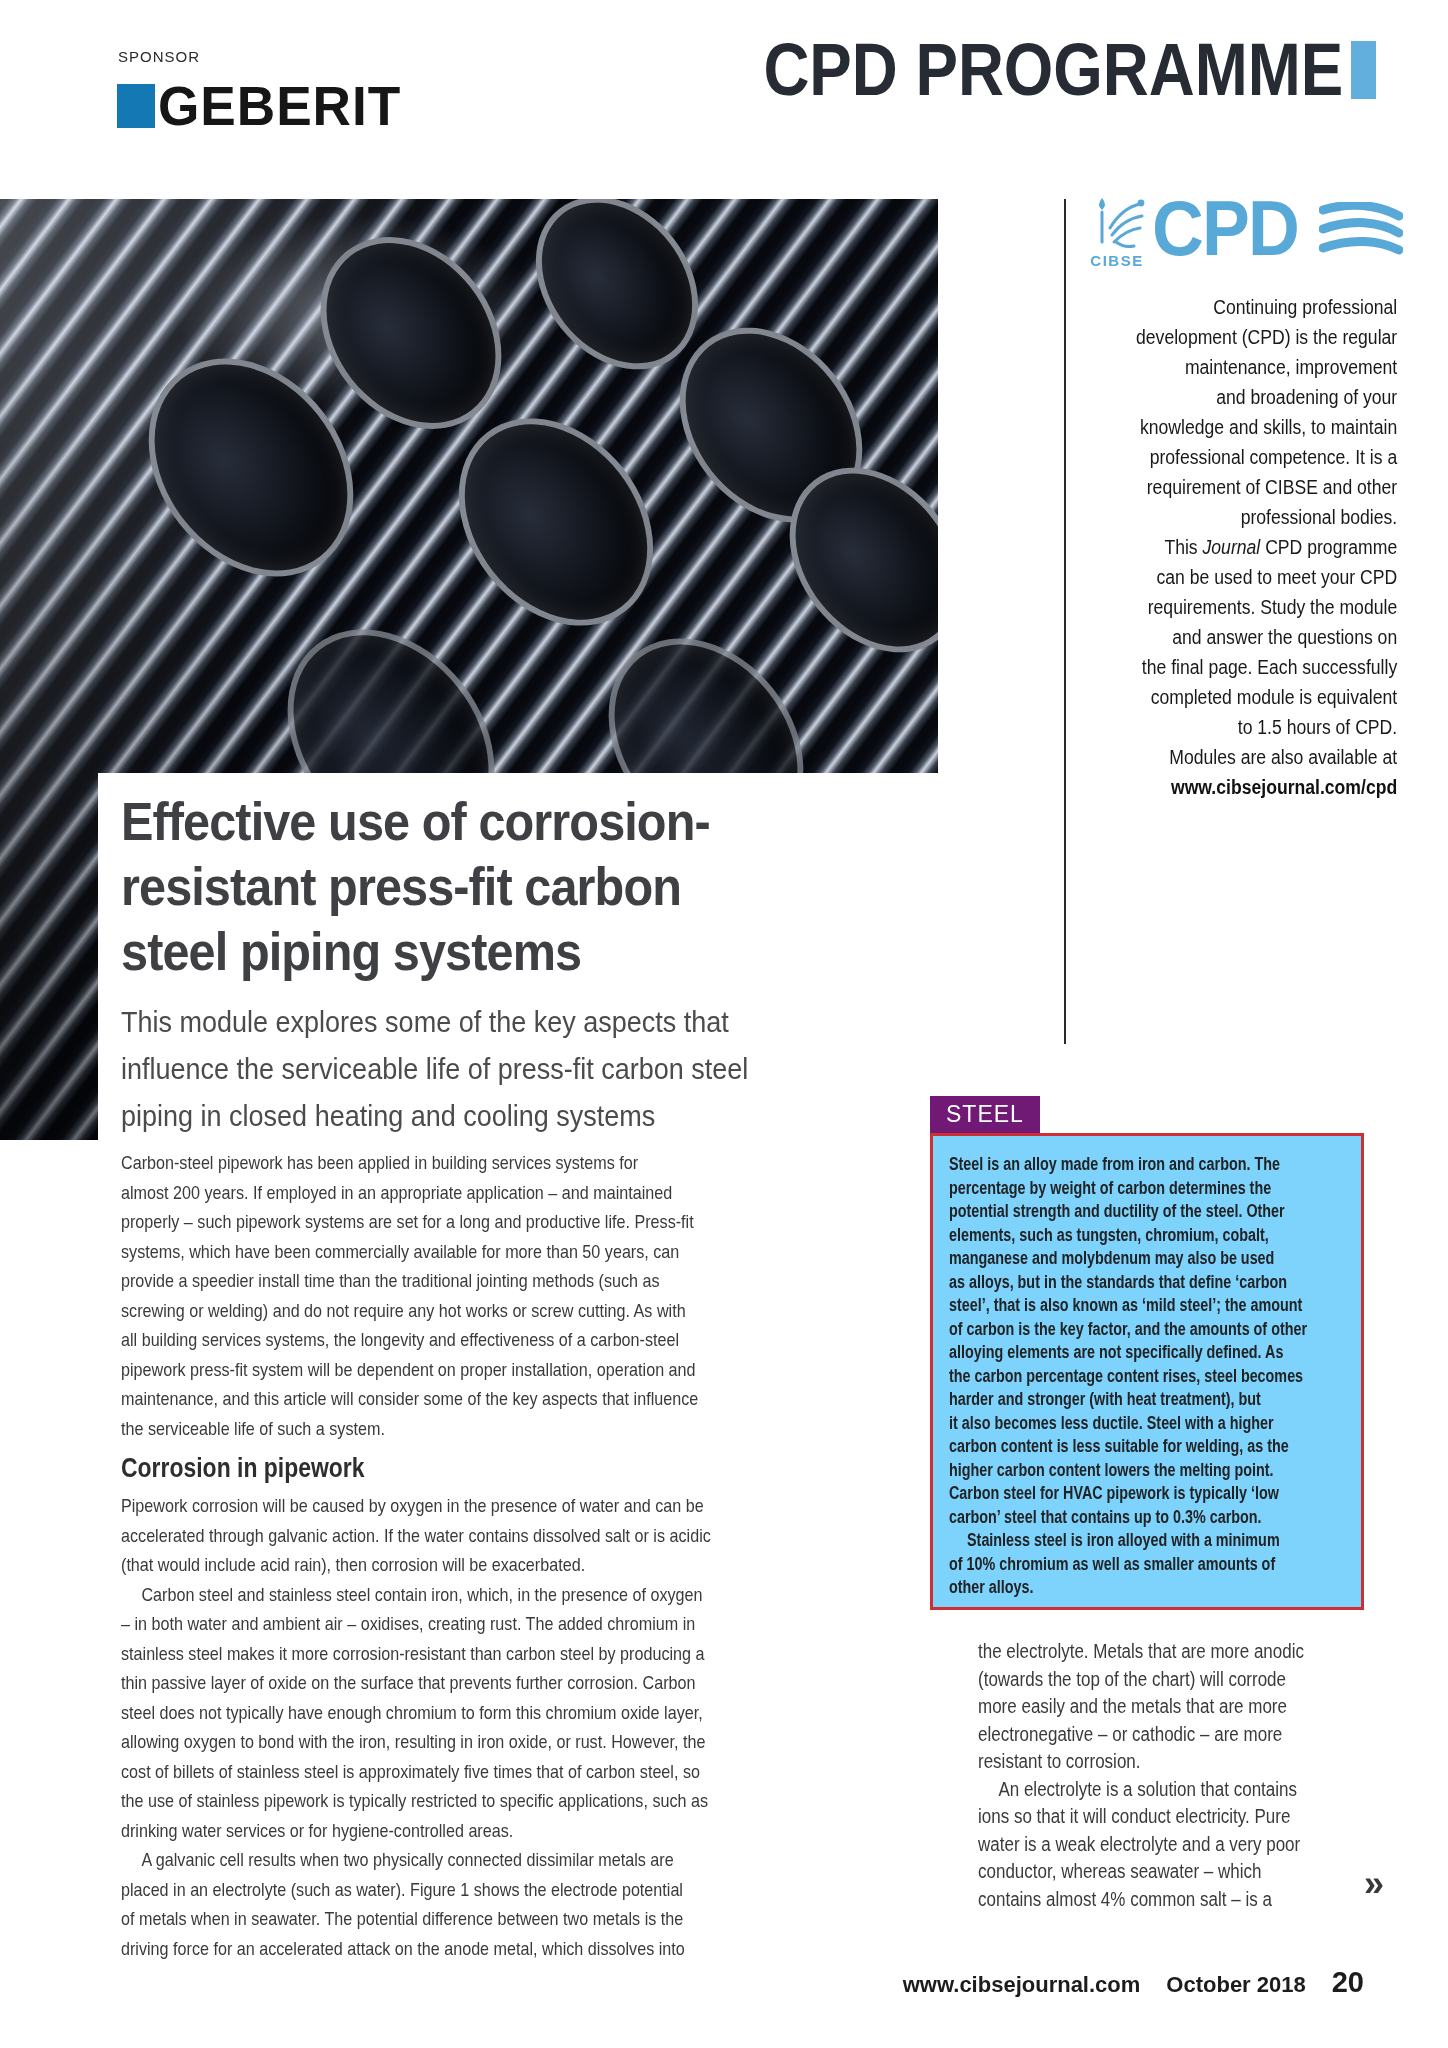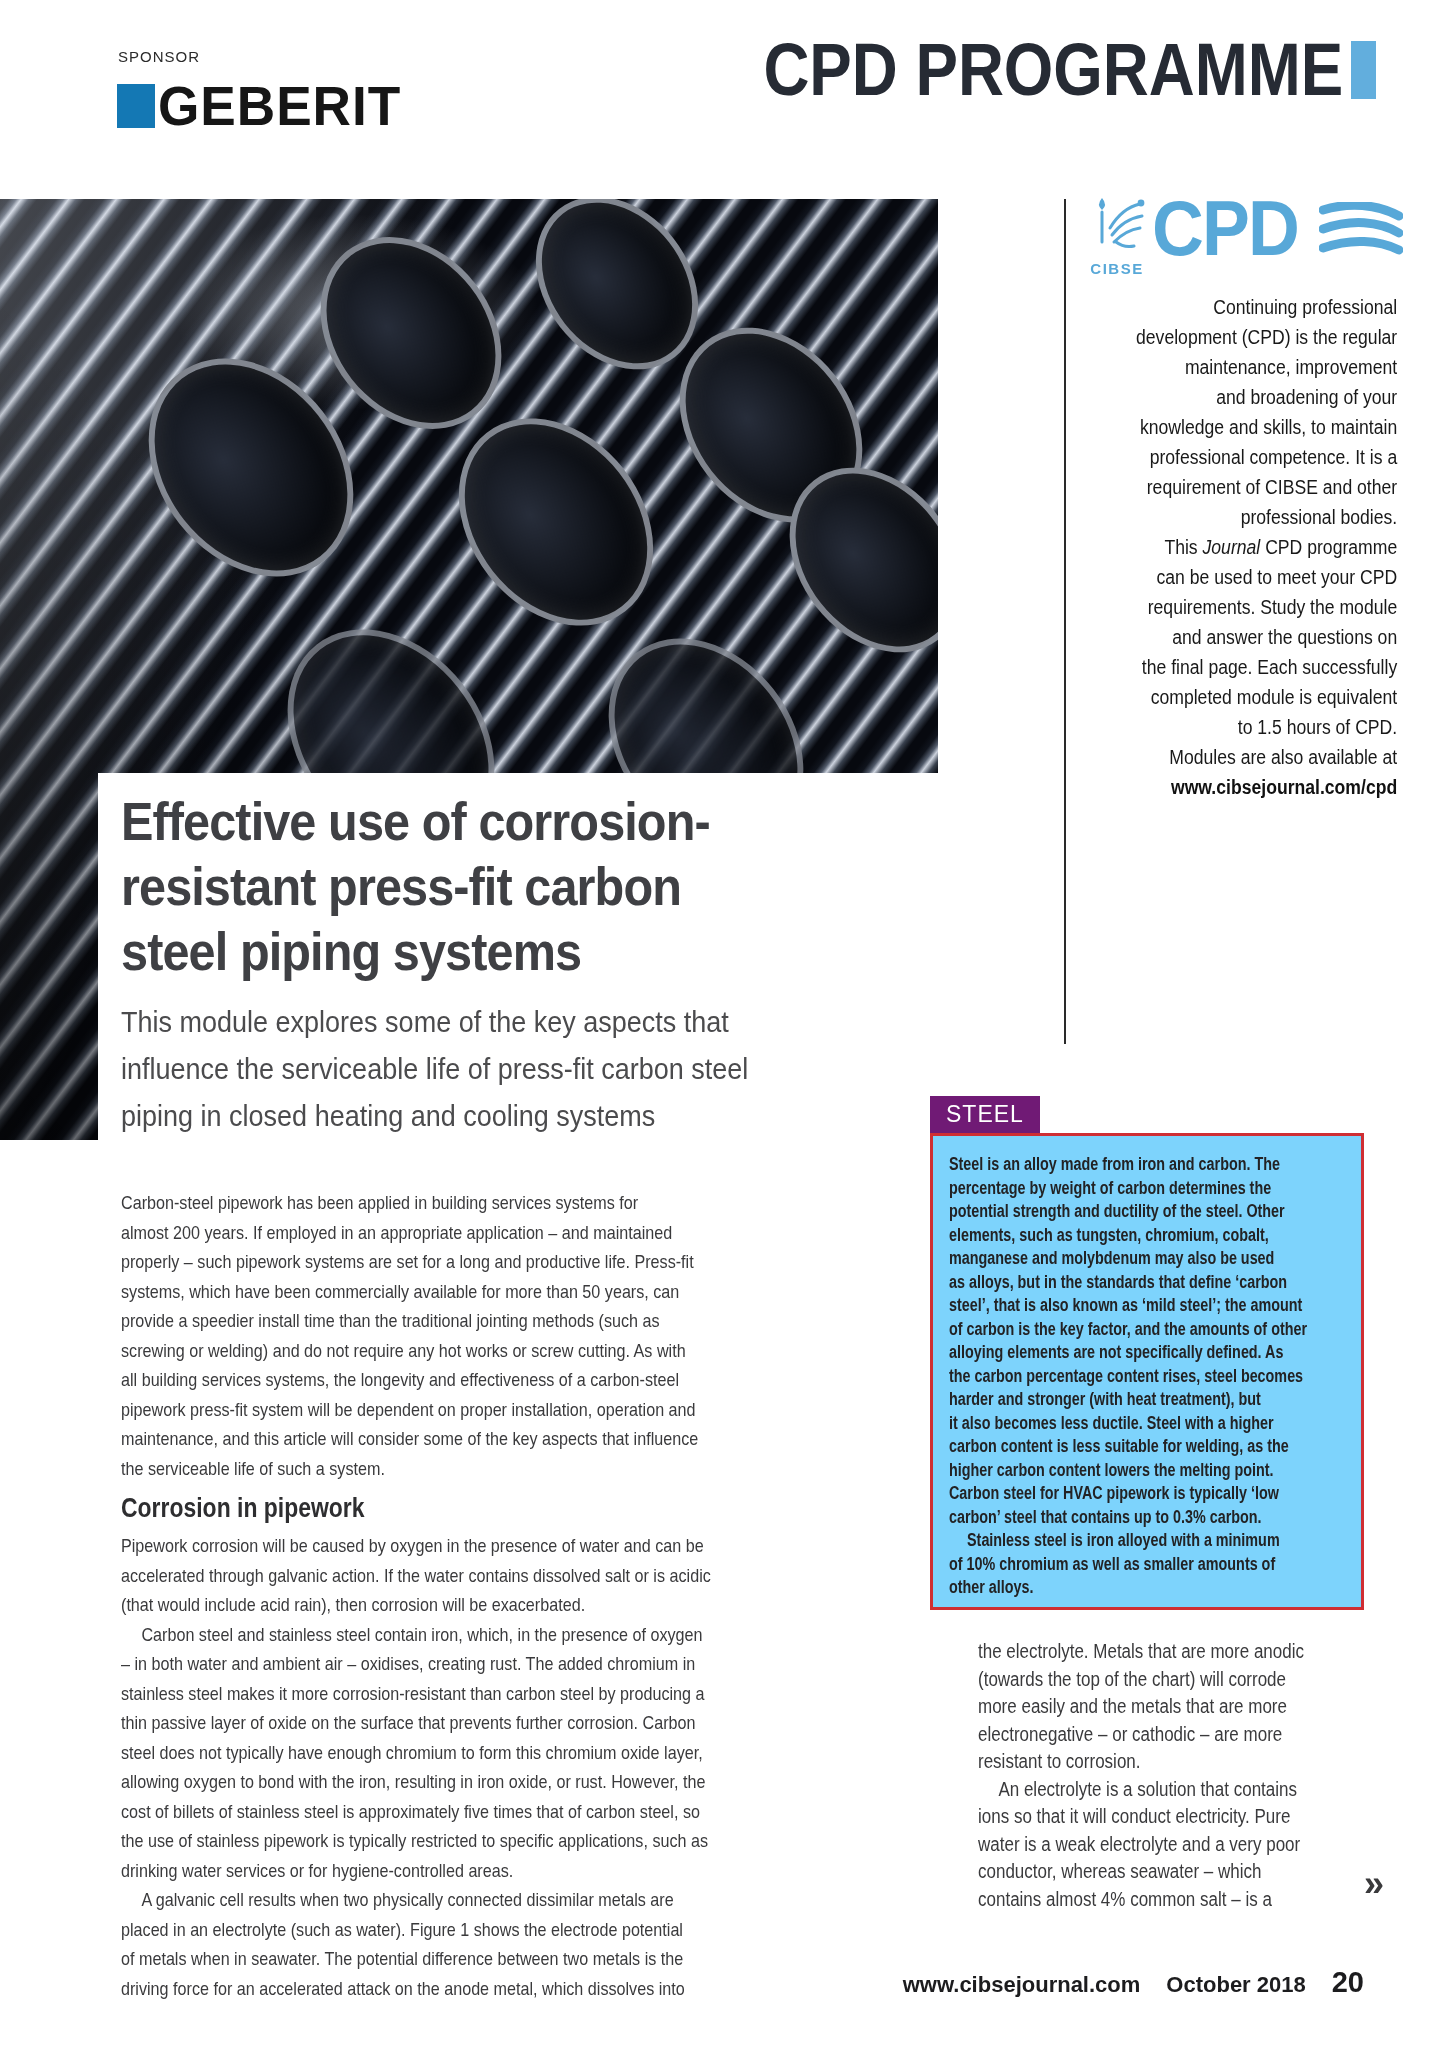--- a/index.html
+++ b/index.html
@@ -40,38 +40,38 @@
   .pe4{left:160px;top:150px;width:170px;height:225px;}
   .pe5{left:470px;top:210px;width:160px;height:214px;}
   .pe6{left:800px;top:260px;width:140px;height:190px;}
   .pe7{left:300px;top:420px;width:170px;height:230px;opacity:.8;}
   .pe8{left:620px;top:430px;width:160px;height:215px;opacity:.8;}
 
   
   .col-rule{left:1064px;top:199px;width:2px;height:845px;background:#2a2a2a;}
   .cibse-logo{left:1086px;top:196px;display:flex;align-items:flex-start;}
   .cibse-col{width:62px;text-align:center;color:#58a8d8;}
-  .cibse-org{font-size:15px;letter-spacing:1.5px;margin-top:8px;font-weight:bold;}
+  .cibse-org{font-size:15px;letter-spacing:1.5px;margin-top:0px;font-weight:bold;}
   .cpd-logo-text{font-size:78px;font-weight:bold;color:#58a8d8;line-height:64px;letter-spacing:-2px;transform:scaleX(.92);transform-origin:0 0;margin-left:4px;}
   .cpd-waves{margin-left:8px;margin-top:6px;}
 
   .cpd-panel{left:1098px;top:292px;width:320px;text-align:right;}
   .cpd-panel .cx{transform:scaleX(.88);width:340px;}
   .cpd-panel p{font-size:20px;line-height:30px;color:#191919;margin:0;white-space:pre-line;}
   .cpd-panel p.ind{text-indent:26px;}
   .it{font-style:italic;}
   .bold-link{font-weight:bold;color:#111;}
 
   
   .headline-card{left:98px;top:773px;width:840px;height:368px;background:#ffffff;box-sizing:border-box;padding:16px 0 0 23px;}
   .headline{font-size:54px;font-weight:bold;color:#3f4044;line-height:65px;letter-spacing:-1px;white-space:pre-line;transform:scaleX(.9);transform-origin:0 0;width:800px;}
   .standfirst{margin-top:14px;font-size:30px;color:#4b4b4d;line-height:47px;white-space:pre-line;transform:scaleX(.9);transform-origin:0 0;width:840px;}
 
   
-  .body-col1{left:121px;top:1148px;width:700px;margin-top:40px;}
+  .body-col1{left:121px;top:1148px;width:700px;}
   .body-col1 .cx{transform:scaleX(.85);width:780px;}
   .body-col1 p{font-size:19px;line-height:29.5px;color:#3a3a3c;margin:0;white-space:pre-line;}
   .body-col1 p.ind{text-indent:24px;}
   .body-col1 h2{font-size:27px;font-weight:bold;color:#2e2e30;margin:10px 0 7px 0;}
 
   .body-col2{left:978px;top:1638px;width:400px;}
   .body-col2 .cx{transform:scaleX(.85);width:440px;}
   .body-col2 p{font-size:20px;line-height:27.5px;color:#3a3a3c;margin:0;white-space:pre-line;}
   .body-col2 p.ind{text-indent:24px;}
 

